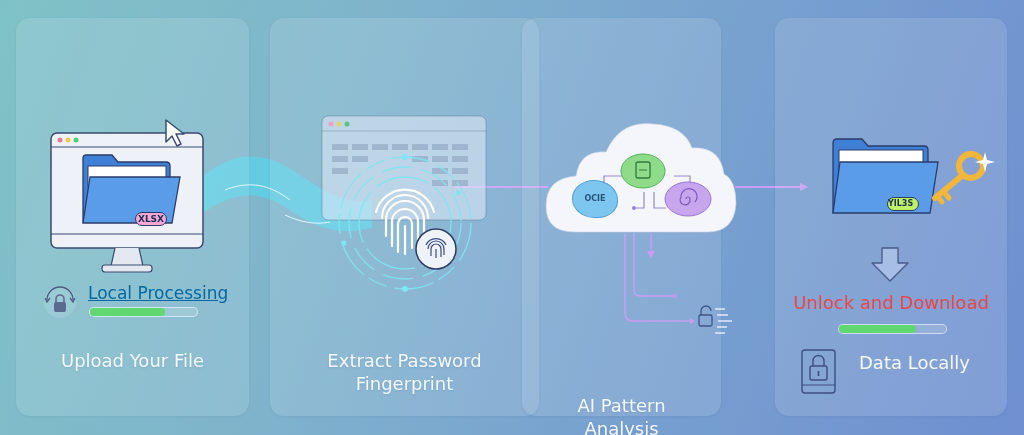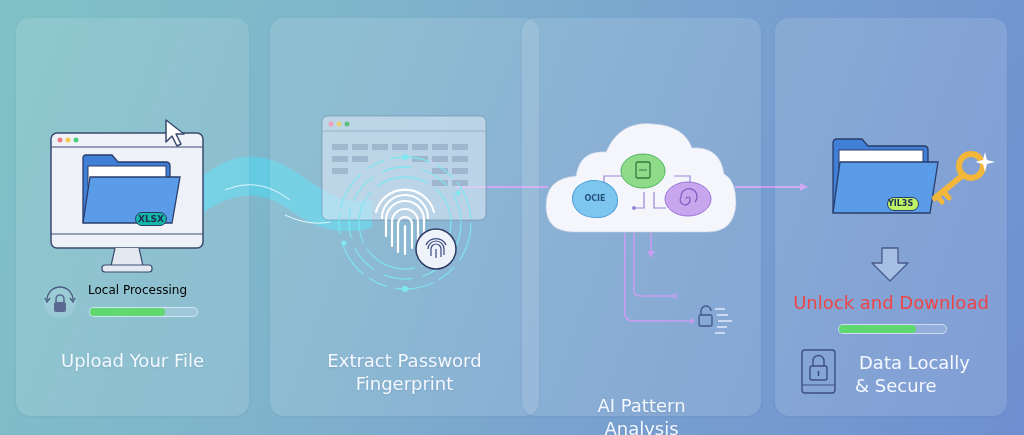--- a/index.html
+++ b/index.html
@@ -1,25 +1,25 @@
 <!DOCTYPE html>
 <html><head>
 <meta charset="utf-8">
 <style>
   html,body{margin:0;padding:0;}
   body{width:1024px;height:435px;overflow:hidden;position:relative;
     background:linear-gradient(110deg,#7fc2c6 0%,#7fb3cc 35%,#79a3cf 60%,#6f8fd0 100%);
     font-family:"DejaVu Sans","Liberation Sans",sans-serif;color:#fff;}
   .card{position:absolute;top:18px;height:398px;width:233px;border-radius:14px;
     background:rgba(255,255,255,0.12);box-shadow:0 1px 3px rgba(40,70,120,0.08);}
-  .c1{left:16px;} .c2{left:270px;width:269px;} .c3{left:522px;width:199px;padding-left:40px;} .c4{left:775px;width:232px;}
+  .c1{left:16px;} .c2{left:270px;width:269px;} .c3{left:522px;width:199px;} .c4{left:775px;width:232px;}
   .title{position:absolute;left:0;right:0;text-align:center;font-size:18px;line-height:23px;color:#f4f8ff;
     text-shadow:0 1px 2px rgba(40,70,120,0.15);}
   .abs{position:absolute;}
-  .small{font-size:12px;color:#000000;}
+  .small{font-size:17px;color:#0369a1;text-decoration:underline;}
   .bar{position:absolute;height:8px;border-radius:5px;border:1px solid rgba(230,240,255,0.7);background:rgba(255,255,255,0.15);}
   .bar .fill{height:100%;border-radius:5px;background:#5fd86f;}
   svg{position:absolute;overflow:visible;}
 </style>
 </head>
 <body>
 
 <svg style="left:0;top:0" width="1024" height="435">
   <path d="M200 178 C235 150,265 150,300 175 C330 195,345 205,372 200 L372 228 C340 236,315 228,290 210 C260 190,235 190,200 215 Z" fill="#5fcfe6" opacity="0.85"></path>
   <path d="M225 190 C250 180,270 185,290 200" stroke="#dff7ff" stroke-width="1" fill="none"></path>
@@ -38,21 +38,21 @@
       <circle cx="26" cy="7" r="2.5" fill="#4cd07a"></circle>
     <line x1="1" y1="101" x2="153" y2="101" stroke="#3a4a70" stroke-width="1"></line>
     <path d="M65 115 L61 133 L93 133 L89 115" fill="#e4e9f1" stroke="#3a4a70" stroke-width="1.2"></path>
     <rect x="52" y="132" width="50" height="7" rx="3" fill="#e4e9f1" stroke="#3a4a70" stroke-width="1.2"></rect>
   </svg>
   <svg style="left:66px;top:136px" width="100" height="72">
     <path d="M1 4 Q1 1 4 1 L30 1 L36 8 L84 8 Q88 8 88 12 L88 68 L1 68 Z" fill="#3f7fd6" stroke="#2a3c6a" stroke-width="1.3"></path>
     <rect x="6" y="12" width="78" height="20" fill="#ffffff" stroke="#2a3c6a" stroke-width="1"></rect>
     <path d="M8 23 L98 23 L90 69 L1 69 Z" fill="#5b9ce8" stroke="#2a3c6a" stroke-width="1.3"></path>
   </svg>
-  <div class="abs" style="left:119px;top:194px;width:30px;height:12px;border:1.3px solid #2a3c6a;border-radius:7px;background:#14b8a6;font-size:9px;line-height:12px;text-align:center;color:#1e2e55;font-weight:bold;">XLSX</div>
+  <div class="abs" style="left:119px;top:194px;width:30px;height:12px;border:1.3px solid #2a3c6a;border-radius:7px;background:#f9a8d4;font-size:9px;line-height:12px;text-align:center;color:#1e2e55;font-weight:bold;">XLSX</div>
   <svg style="left:148px;top:100px" width="26" height="32">
     <path d="M2 2 L2 24 L8 18 L13 28 L17 26 L12 16 L20 16 Z" fill="#ffffff" stroke="#3a4a70" stroke-width="1.5" stroke-linejoin="round"></path>
   </svg>
   <svg style="left:26px;top:266px" width="36" height="36">
     <circle cx="18" cy="18" r="16" fill="rgba(255,255,255,0.12)"></circle>
     <path d="M5 16 A13 13 0 0 1 31 16" stroke="#4a5a80" stroke-width="1.3" fill="none"></path>
     <path d="M3 14 L5 18 L8 14" stroke="#4a5a80" stroke-width="1.3" fill="none"></path>
     <path d="M28 14 L31 18 L33 14" stroke="#4a5a80" stroke-width="1.3" fill="none"></path>
     <rect x="12" y="18" width="12" height="10" rx="2" fill="#5a6a90"></rect>
     <path d="M14 18 L14 15 A4 4 0 0 1 22 15 L22 18" stroke="#5a6a90" stroke-width="1.6" fill="none"></path>
@@ -201,15 +201,14 @@
   </div>
   <svg style="left:26px;top:331px" width="36" height="46">
     <rect x="1" y="1" width="33" height="43" rx="3" fill="none" stroke="#3e4e82" stroke-width="1.4"></rect>
     <line x1="1" y1="36" x2="34" y2="36" stroke="#3e4e82"></line>
     <rect x="9" y="17" width="17" height="14" rx="2" fill="none" stroke="#3e4e82" stroke-width="1.4"></rect>
     <path d="M12 17 L12 12 A5.5 5.5 0 0 1 23 12 L23 17" fill="none" stroke="#3e4e82" stroke-width="1.4"></path>
     <line x1="17.5" y1="22" x2="17.5" y2="27" stroke="#3e4e82" stroke-width="1.6"></line>
   </svg>
   <div class="abs" style="left:84px;top:333px;font-size:18px;line-height:23px;color:#f4f8ff;">
     <div>Data Locally</div>
-    <div style="margin-left:-4px">&amp; Secure</div>
   </div>
 </div>
 
 </body></html>

